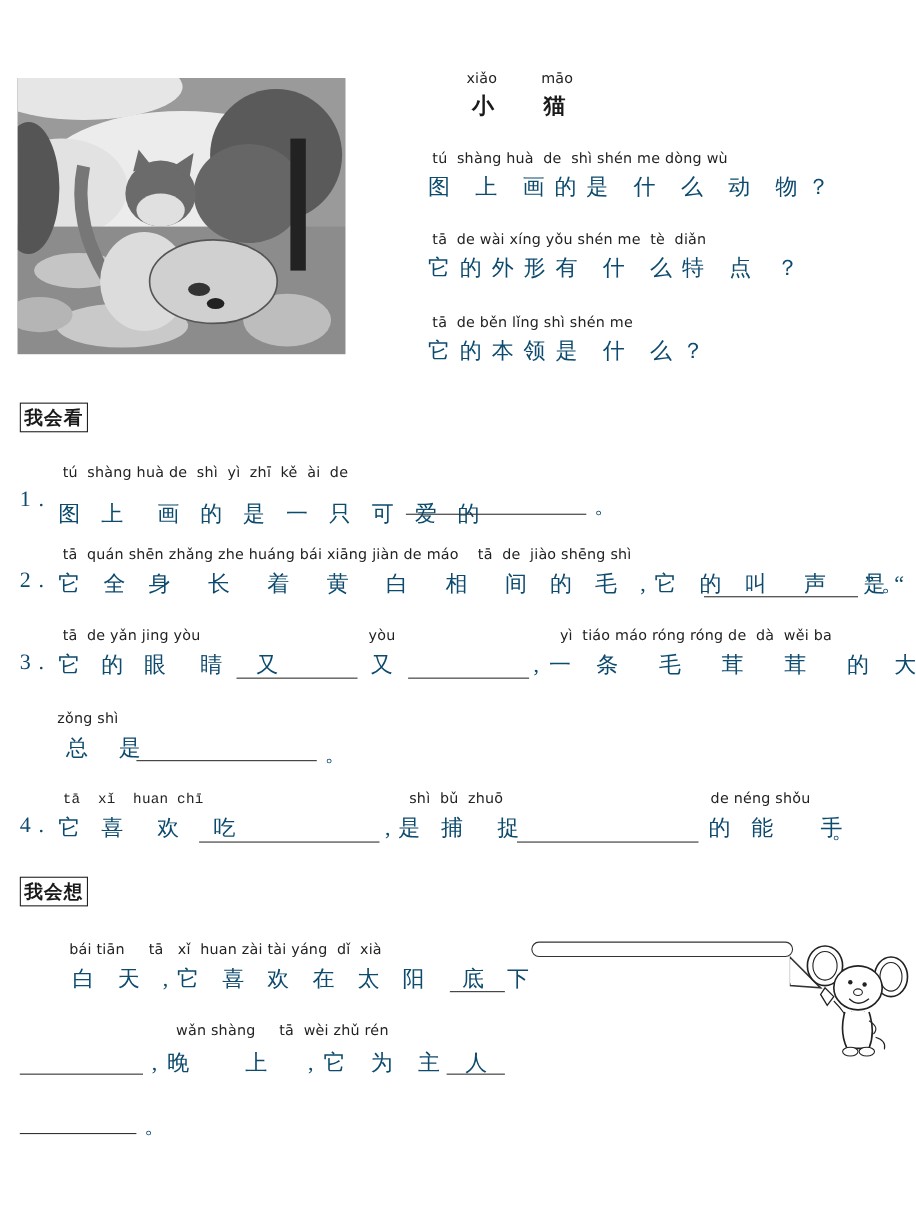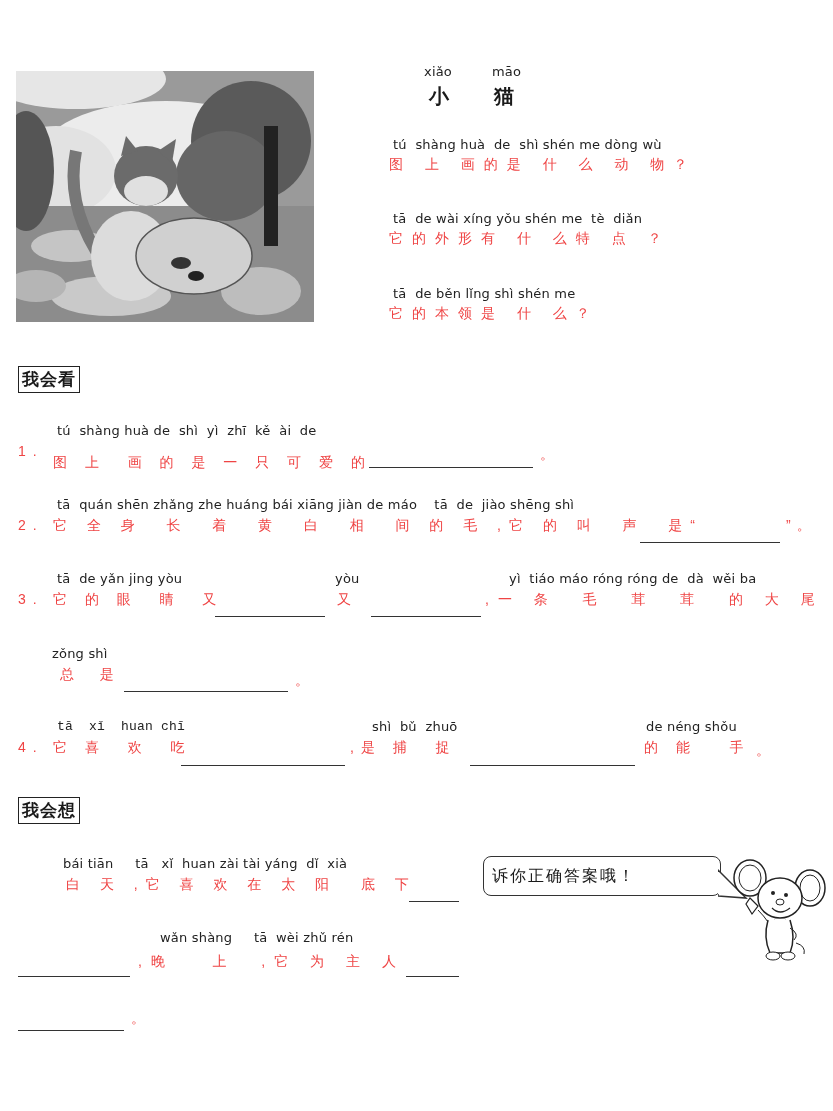--- a/index.html
+++ b/index.html
@@ -1,20 +1,20 @@
 <!DOCTYPE html>
 <html><head>
 <meta charset="utf-8">
 <style>
   html, body { margin:0; padding:0; background:#ffffff; }
   body { width:833px; height:1111px; position:relative; overflow:hidden;
          font-family:"DejaVu Sans", sans-serif; color:#1a1a1a; }
   .abs { position:absolute; }
   .py { font-family:"DejaVu Sans", sans-serif; font-size:13px; color:#222; letter-spacing:0.2px; white-space:pre; }
-  .hz { font-family:Liberation Sans, sans-serif; font-size:14px; color:#ef4444; white-space:pre; letter-spacing:6px; }
+  .hz { font-family:Liberation Serif, serif; font-size:20px; color:#0c4a6e; white-space:pre; letter-spacing:6px; }
   .blank { display:inline-block; border-bottom:1px solid #333; height:1px; vertical-align:baseline; }
   .section-label { border:1.5px solid #222; font-family:"DejaVu Sans", sans-serif; font-weight:bold;
                    font-size:17px; padding:1px 3px; letter-spacing:1px; }
   .title-hz { font-family:"DejaVu Sans", sans-serif; font-weight:bold; font-size:20px; }
   .illustration { background:#8a8a8a; overflow:hidden; }
   .bubble { border:1.5px solid #333; border-radius:8px; background:#fff; font-family:"DejaVu Serif", serif;
             font-size:16px; line-height:26px; padding:6px 8px; letter-spacing:2px; }
 </style>
 </head>
 <body>
@@ -108,21 +108,20 @@
 
 <div class="abs py" style="left:160px;top:930px;">wǎn shàng     tā  wèi zhǔ rén</div>
 <div class="abs blank" style="left:18px;top:975px;width:112px;"></div>
 <div class="abs hz" style="left:138px;top:953px;letter-spacing:9px;">,晚   上  ,它 为 主 人</div>
 <div class="abs blank" style="left:406px;top:975px;width:53px;"></div>
 
 <div class="abs blank" style="left:18px;top:1029px;width:106px;"></div>
 <div class="abs hz" style="left:131px;top:1010px;">。</div>
 
 <div class="abs bubble" style="left:483px;top:856px;width:220px;">
-  <div>诉你正确答案哦！</div>
 </div>
 <svg class="abs" style="left:718px;top:868px;" width="30" height="40" viewBox="0 0 30 40">
   <polygon points="0,2 28,30 0,28" fill="#fff" stroke="#333" stroke-width="1.5"></polygon>
   <rect x="-2" y="4" width="3" height="22" fill="#fff"></rect>
 </svg>
 
 <svg class="abs" style="left:728px;top:858px;" width="100" height="105" viewBox="0 0 100 105">
   <ellipse cx="22" cy="20" rx="16" ry="18" fill="#fff" stroke="#222" stroke-width="1.5"></ellipse>
   <ellipse cx="22" cy="20" rx="11" ry="13" fill="none" stroke="#222" stroke-width="1"></ellipse>
   <ellipse cx="82" cy="30" rx="15" ry="18" fill="#fff" stroke="#222" stroke-width="1.5"></ellipse>

